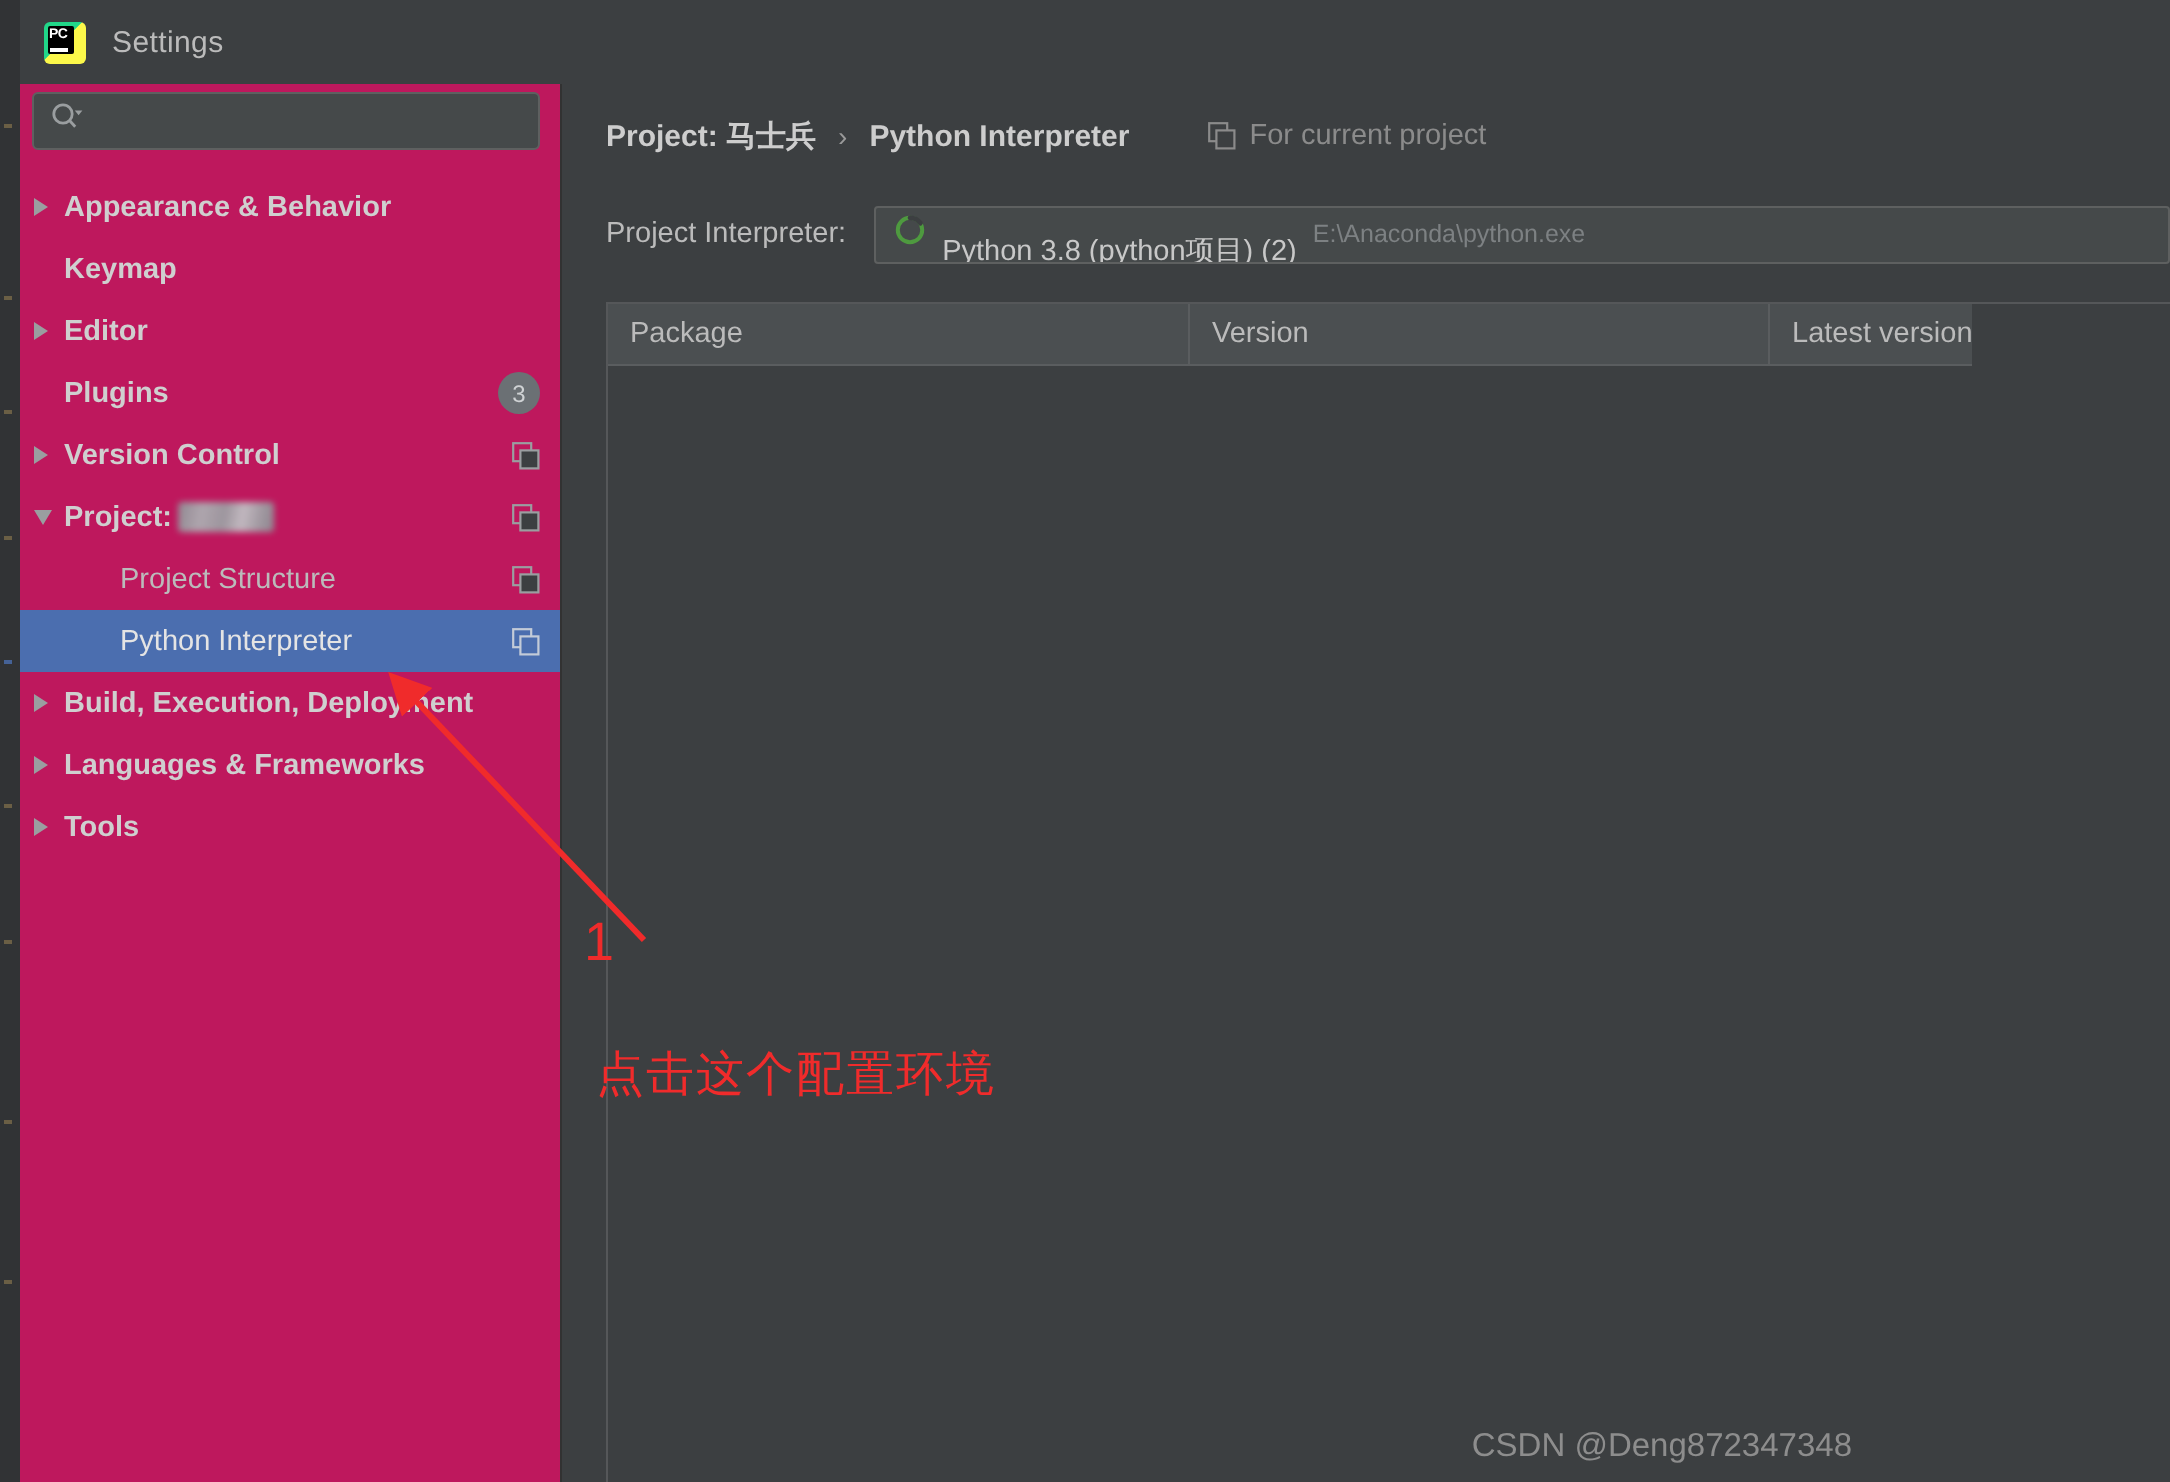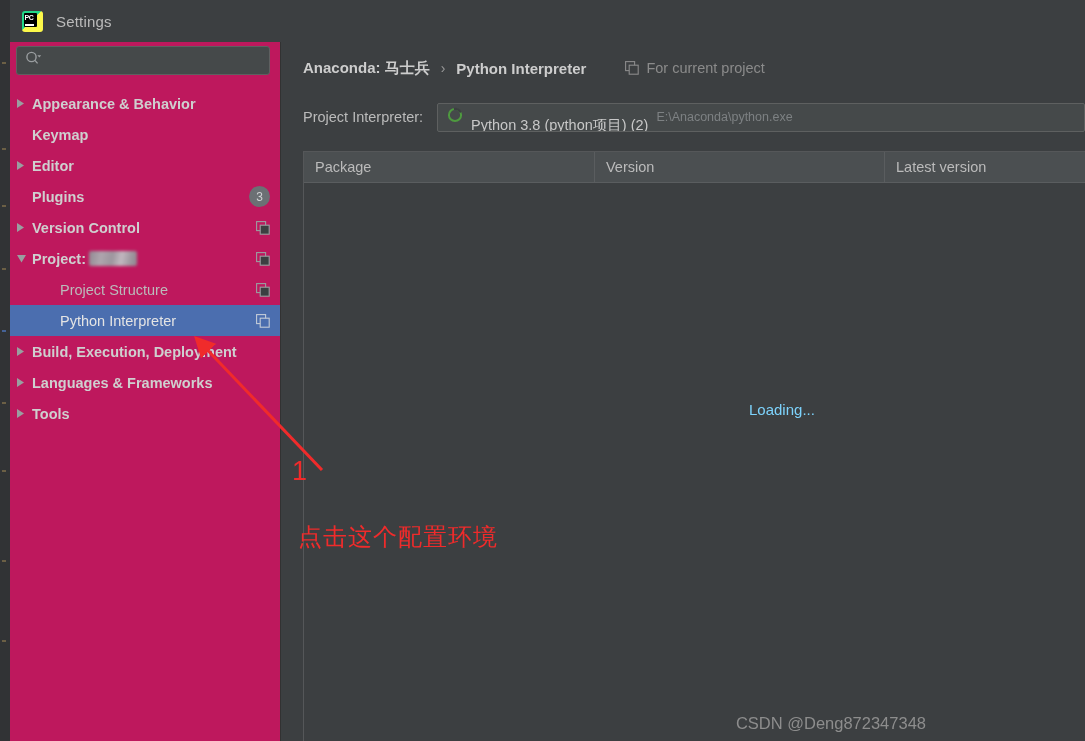--- a/index.html
+++ b/index.html
@@ -258,21 +258,21 @@
   .interp-path {
     color: #7d8183;
     font-size: 12.5px;
     white-space: nowrap;
   }
 
   .table-wrap {
     margin: 11px 0 0 22px;
     flex: 1 1 auto;
     display: flex;
-    flex-direction: column;
+    flex-direction: row;
     border-top: 1px solid #555759;
     border-left: 1px solid #555759;
     background: #3c3f41;
     position: relative;
     min-height: 0;
   }
   .thead {
     height: 31px;
     display: flex;
     background: #4b4f51;
@@ -498,21 +498,21 @@
             </span>
             <span class="tree-label bold">Tools</span>
           </div>
 
         </div>
       </div>
 
       <div class="content">
 
         <div class="breadcrumb">
-          <span class="crumb">Anaconda: 马士兵</span>
+          <span class="crumb">Project: 马士兵</span>
           <span class="crumb-sep">›</span>
           <span class="crumb">Python Interpreter</span>
           <span class="for-project">
             <span>
               <svg class="copy-ico" viewBox="0 0 14 14">
                   <rect x="0.6" y="0.6" width="9" height="9" fill="none" stroke="#8b8b8b" stroke-width="1.1"></rect>
                   <rect x="4.2" y="4.2" width="9" height="9" fill="#3c3f41" stroke="#8b8b8b" stroke-width="1.1"></rect>
                 </svg>
             </span>
             <span>For current project</span>

